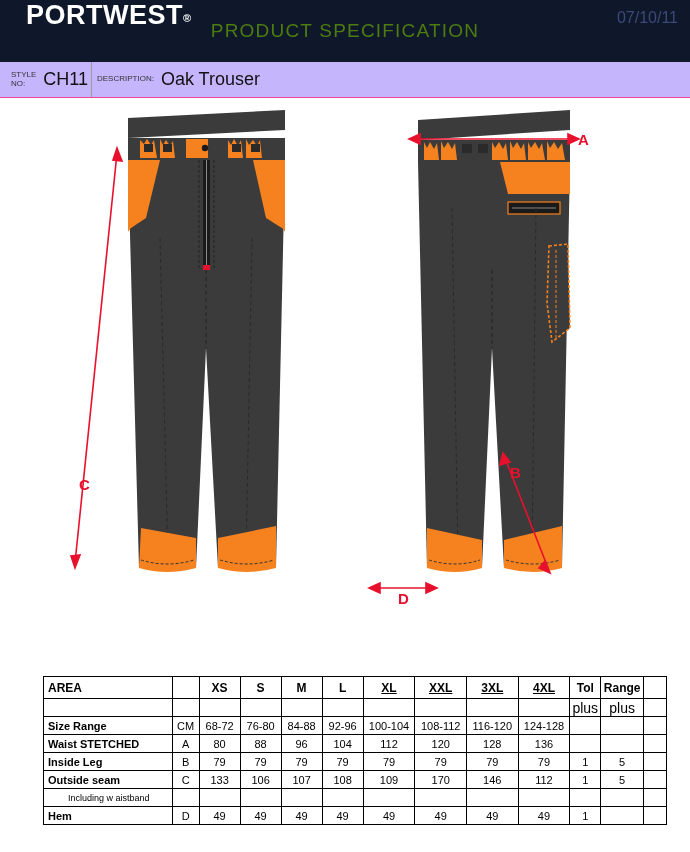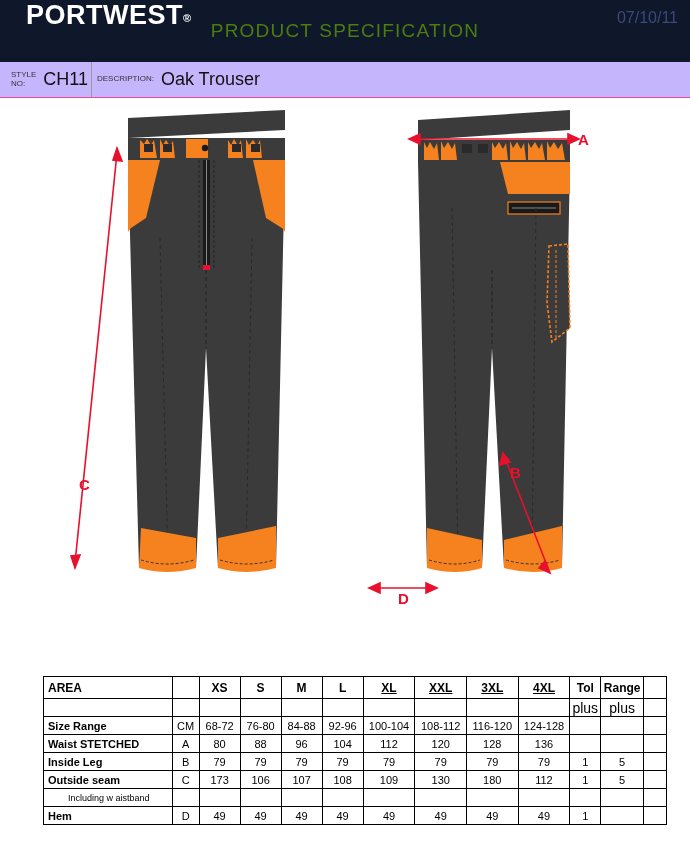--- a/index.html
+++ b/index.html
@@ -364,27 +364,27 @@
             <td>79</td>
             <td>79</td>
             <td>79</td>
             <td>1</td>
             <td>5</td>
             <td></td>
           </tr>
           <tr>
             <td class="rowlabel">Outside seam</td>
             <td>C</td>
-            <td>173</td>
+            <td>133</td>
             <td>106</td>
             <td>107</td>
             <td>108</td>
             <td>109</td>
-            <td>130</td>
-            <td>180</td>
+            <td>170</td>
+            <td>146</td>
             <td>112</td>
             <td>1</td>
             <td>5</td>
             <td></td>
           </tr>
           <tr>
             <td class="sub">Including w aistband</td>
             <td></td>
             <td></td>
             <td></td>

